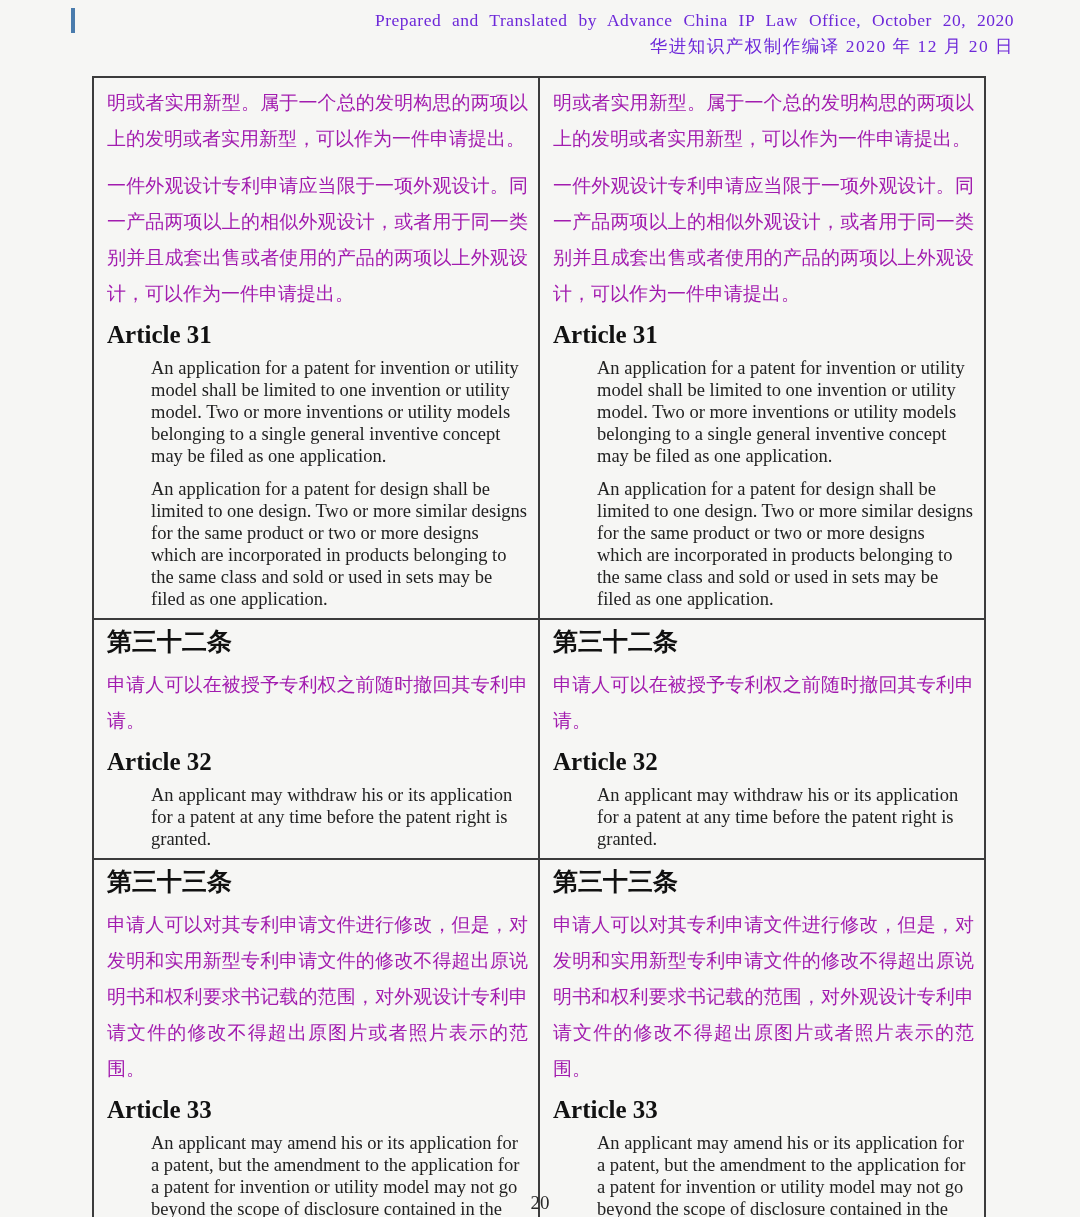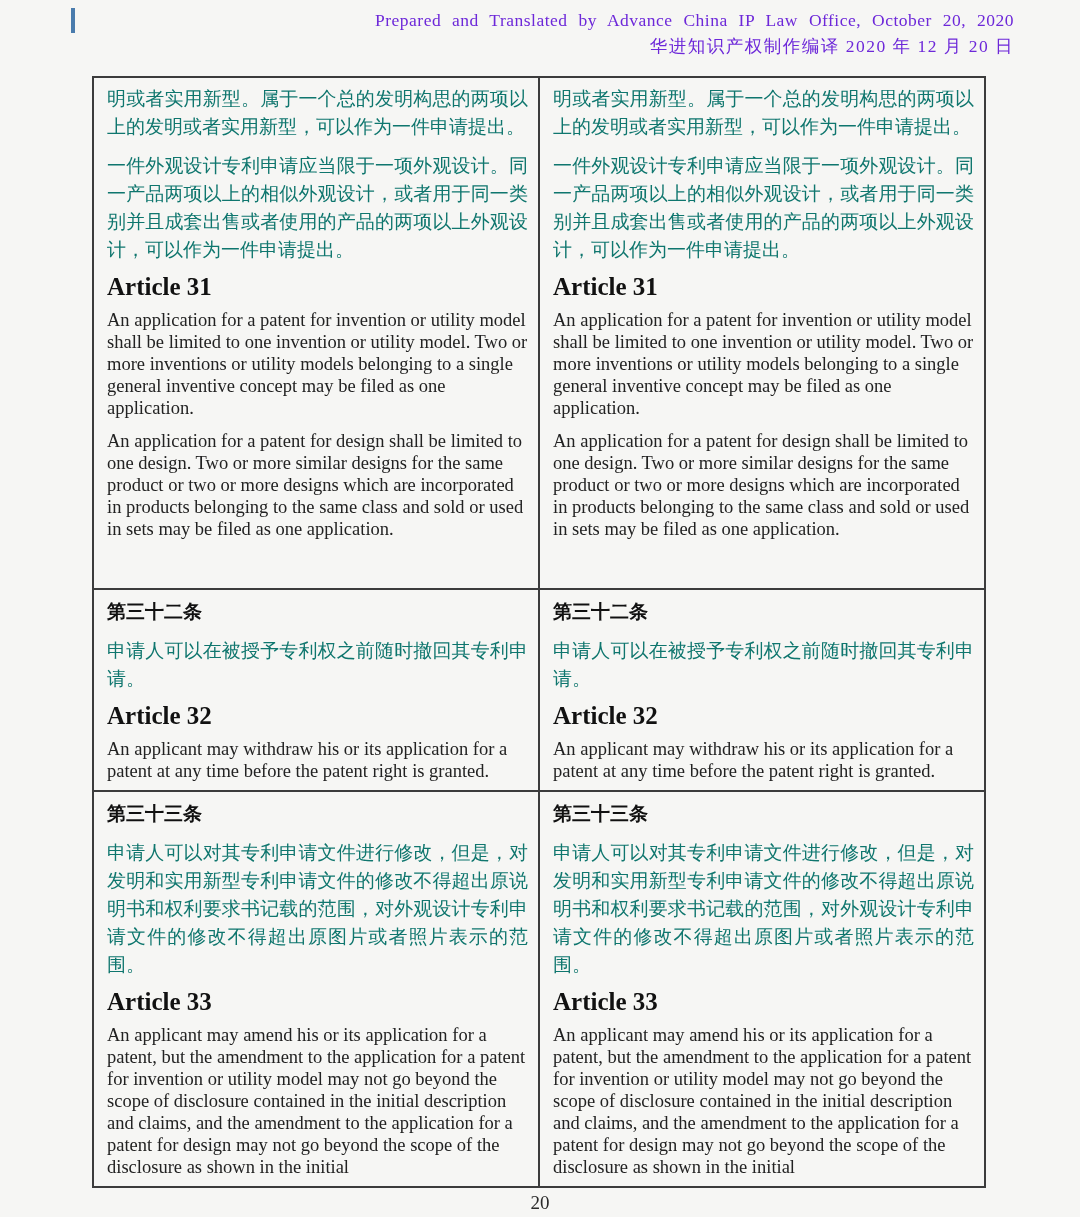--- a/index.html
+++ b/index.html
@@ -48,35 +48,36 @@
     padding: 7px 10px 8px 13px;
     width: 446px;
   }
   tr.row1 td { height: 512px; }
   tr.row2 td { height: 197px; }
   tr.row3 td { height: 383px; }
   p { margin: 0 0 11px 0; }
   p:last-child { margin-bottom: 0; }
   .zh {
     font-size: 19px;
-    line-height: 28px;
+    line-height: 36px;
     text-align: justify;
-    color: #0f766e;
+    color: #a21caf;
   }
   .zh-h {
-    font-size: 19px;
+    font-size: 25px;
     line-height: 29px;
     font-weight: bold;
     color: #111;
   }
   .en {
     font-size: 18.5px;
     line-height: 22px;
     text-align: left;
     color: #222;
+    margin-left: 44px;
   }
   .en-h {
     font-size: 25px;
     line-height: 23px;
     font-weight: bold;
     color: #111;
   }
   .page-footer {
     position: absolute;
     top: 1192px; left: 0;

